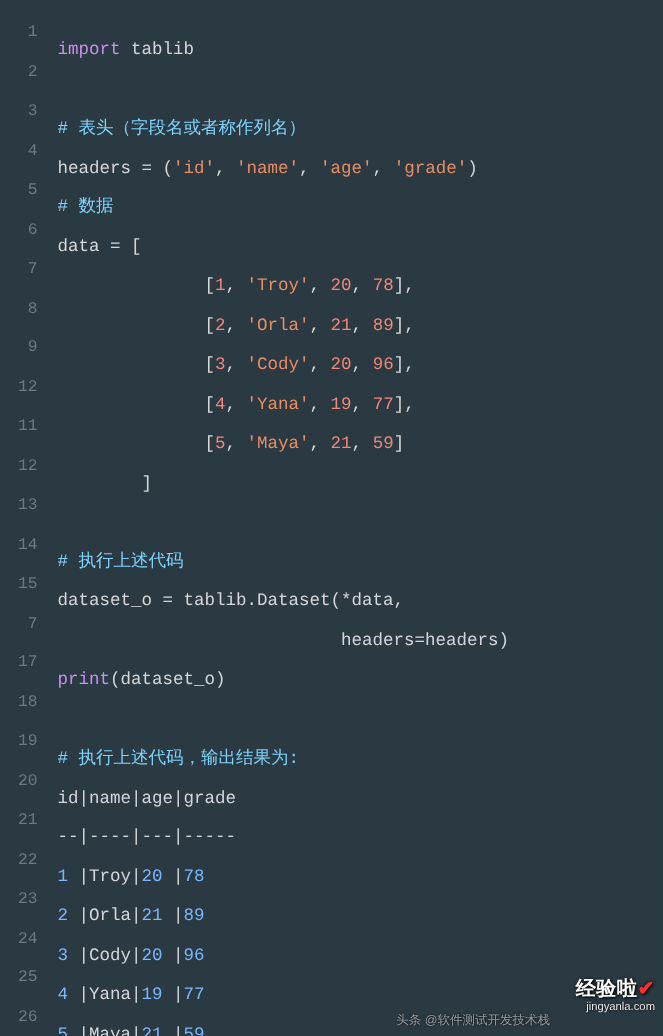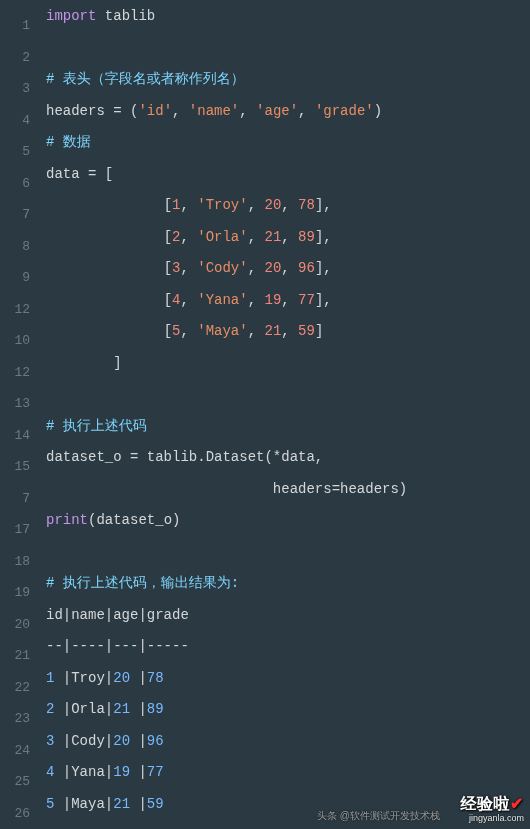--- a/index.html
+++ b/index.html
@@ -26,41 +26,41 @@
   }
   .gutter .ln {
     color: #6a7a84;
     padding-right: 8px;
     height: 31.5px;
     line-height: 31.5px;
     font-size: 13px;
   }
   .code {
     flex: 1;
-    padding-top: 1px;
+    padding-top: 25px;
     padding-left: 8px;
     position: relative;
   }
   .code .line {
     height: 31.5px;
     line-height: 31.5px;
     white-space: pre;
     color: #d4d7d9;
   }
   .kw   { color: #c792ea; }   
   .cm   { color: #7dd3fc; }   
   .st   { color: #e88d64; }   
   .nm   { color: #79b8ff; }   
   .int  { color: #f28779; }   
   .id   { color: #d4d7d9; }   
   .pu   { color: #d4d7d9; }
   .watermark {
     position: absolute;
     right: 6px;
-    bottom: 6px;
+    bottom: 19px;
     text-align: right;
     pointer-events: none;
   }
   .wm-top {
     font-family: Arial, sans-serif;
     font-weight: bold;
     font-size: 16px;
     color: #ffffff;
     text-shadow: 0 0 3px rgba(0,0,0,.7), 1px 1px 2px rgba(0,0,0,.9);
     letter-spacing: 0.5px;
@@ -91,21 +91,21 @@
       <div class="ln">1</div>
       <div class="ln">2</div>
       <div class="ln">3</div>
       <div class="ln">4</div>
       <div class="ln">5</div>
       <div class="ln">6</div>
       <div class="ln">7</div>
       <div class="ln">8</div>
       <div class="ln">9</div>
       <div class="ln">12</div>
-      <div class="ln">10</div>
+      <div class="ln">11</div>
       <div class="ln">12</div>
       <div class="ln">13</div>
       <div class="ln">14</div>
       <div class="ln">15</div>
       <div class="ln">7</div>
       <div class="ln">17</div>
       <div class="ln">18</div>
       <div class="ln">19</div>
       <div class="ln">20</div>
       <div class="ln">21</div>

